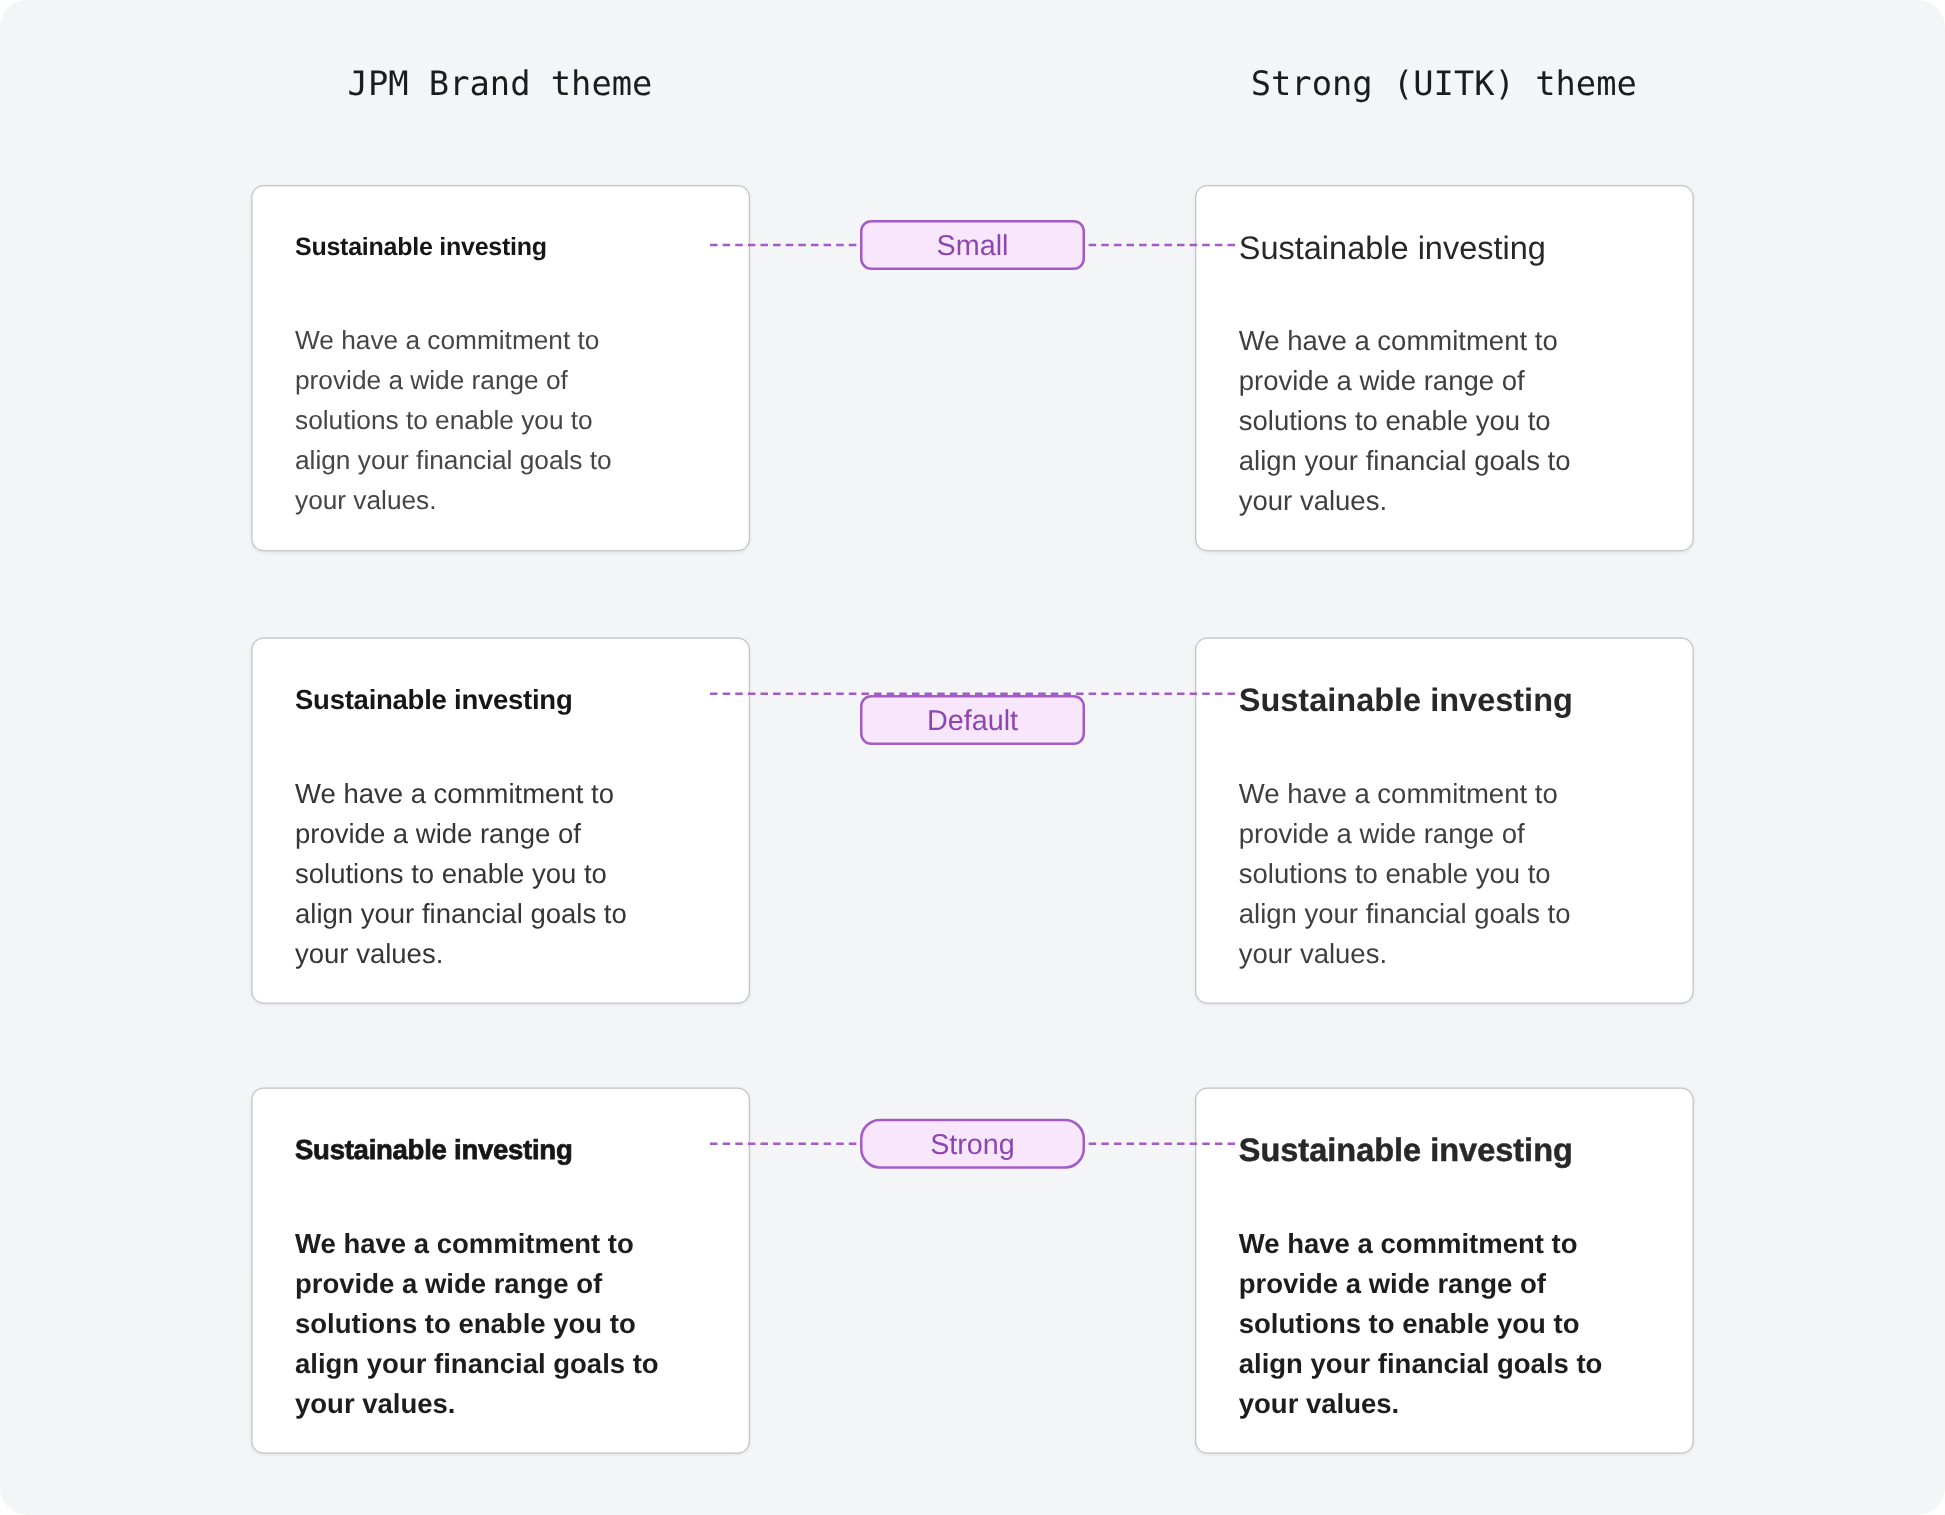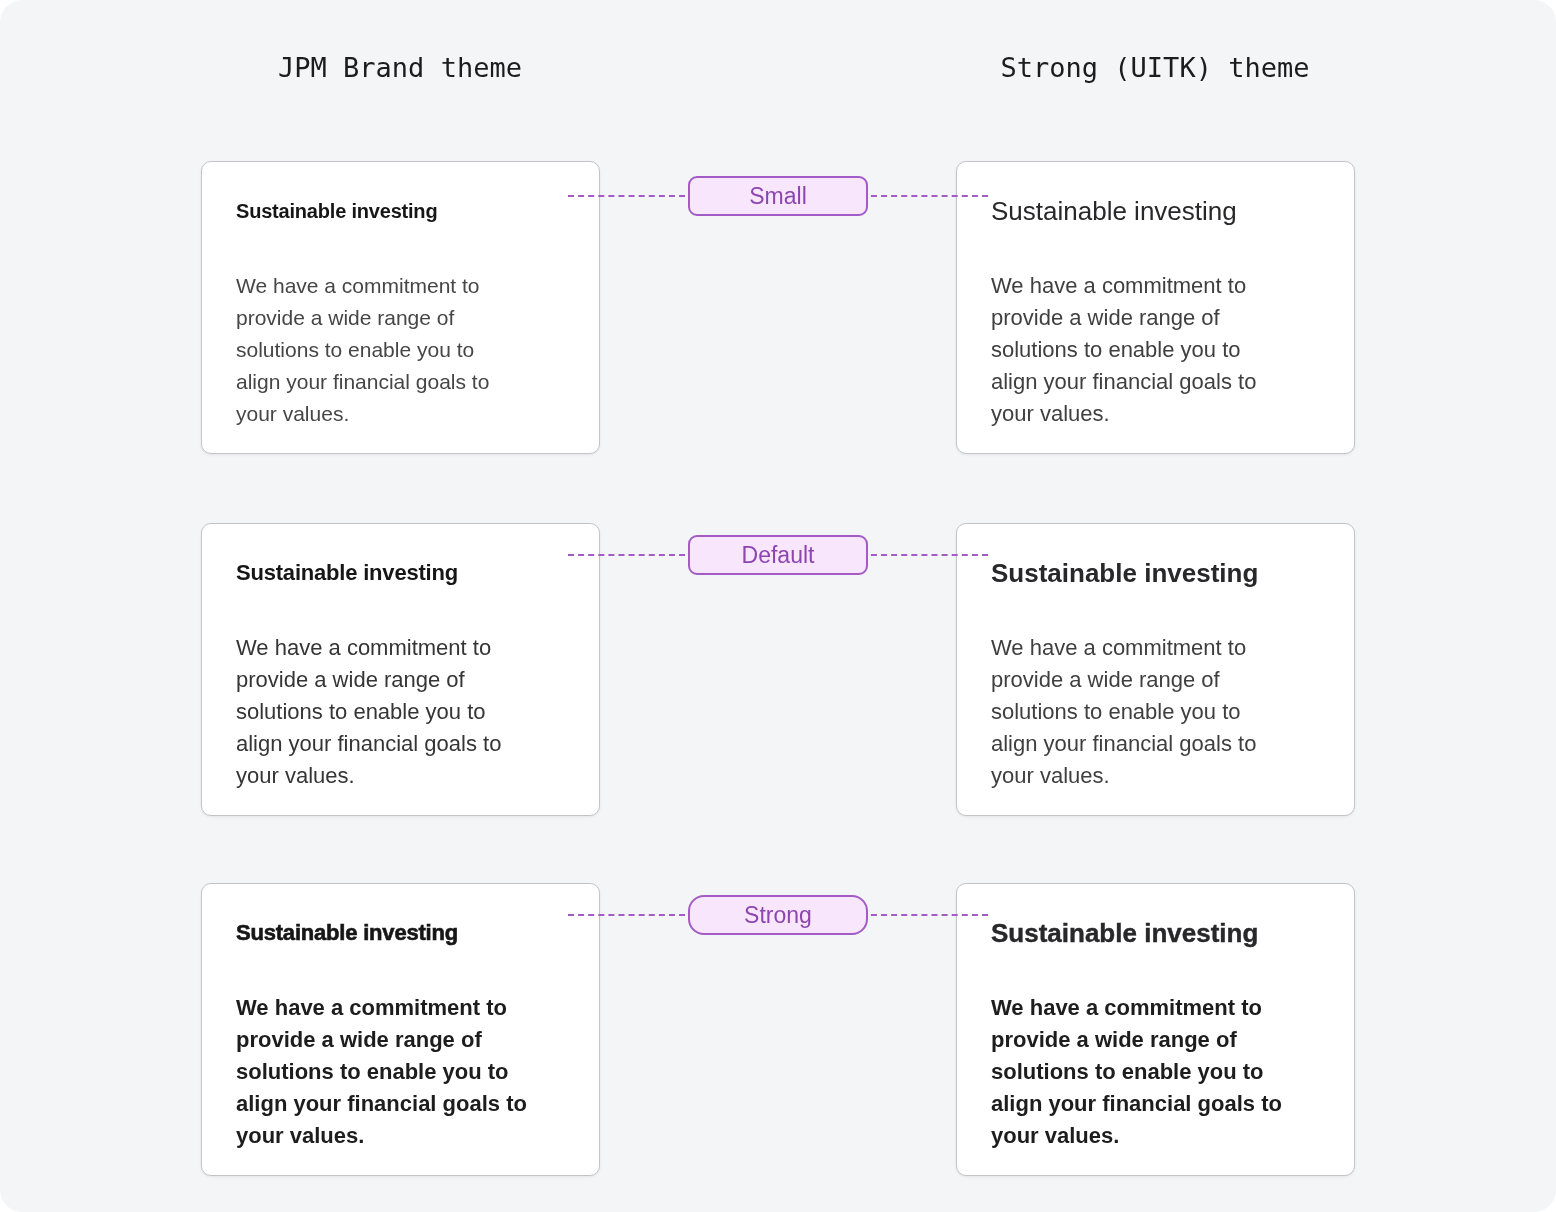--- a/index.html
+++ b/index.html
@@ -38,21 +38,20 @@
   .card{
     position:absolute;
     width:399px;height:293px;
     box-sizing:border-box;
     background:var(--card-bg);
     border:1px solid var(--card-border);
     border-radius:10px;
     box-shadow:0 1px 3px rgba(0,0,0,0.07);
     padding:32px 20px 0 34px;
     z-index:1;
-    margin-top:13px;
   }
   .card--left{left:201px;}
   .card--right{left:956px;}
   .row0{top:148px;}
   .row1{top:510px;}
   .row2{top:870px;}
 
   .card-title{
     margin:0;
     color:var(--heading-text);
@@ -100,21 +99,21 @@
     box-sizing:border-box;
     background:var(--badge-bg);
     border:2px solid var(--accent-purple);
     border-radius:9px;
     color:var(--badge-text);
     font-size:23px;line-height:36px;
     text-align:center;
     z-index:3;
   }
   .badge0{top:176px;}
-  .badge1{top:535px;}
+  .badge1{top:556px;}
   .badge2{top:895px;border-radius:16px;}
 </style>
 </head>
 <body>
 
 <div class="canvas">
 
   <div class="col-header col-header--left">JPM Brand theme</div>
 
   <div class="col-header col-header--right">Strong (UITK) theme</div>

